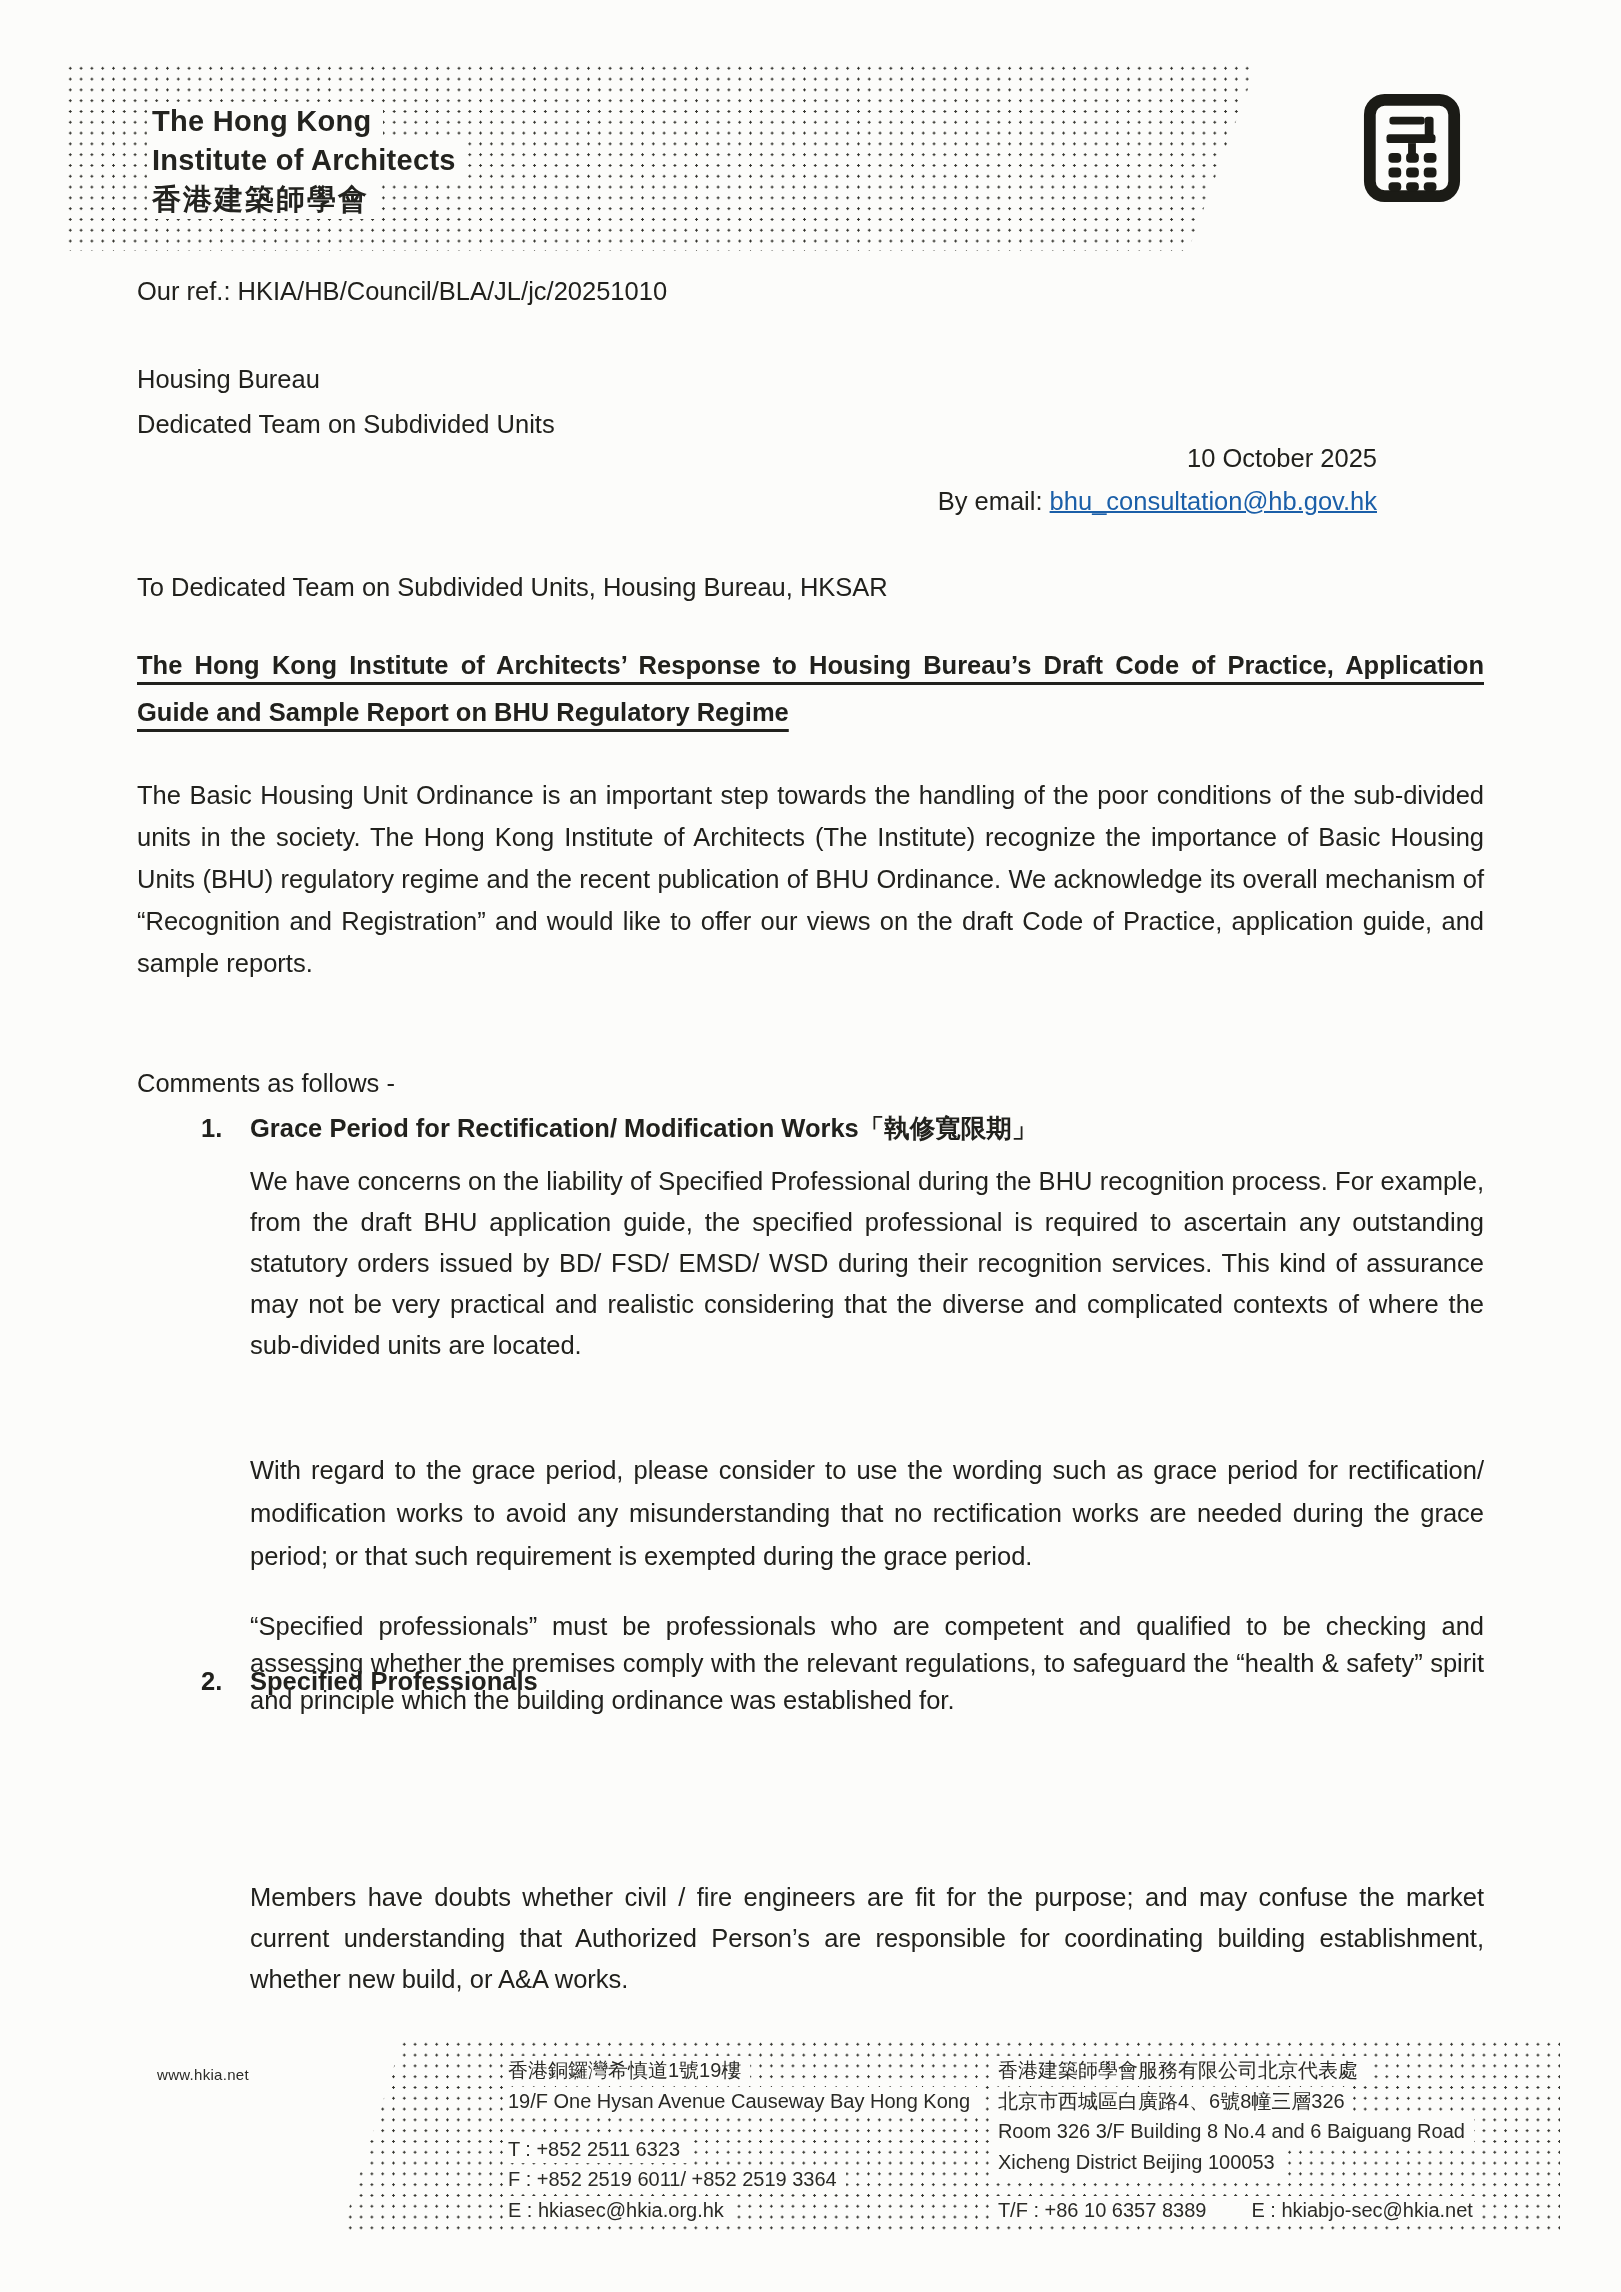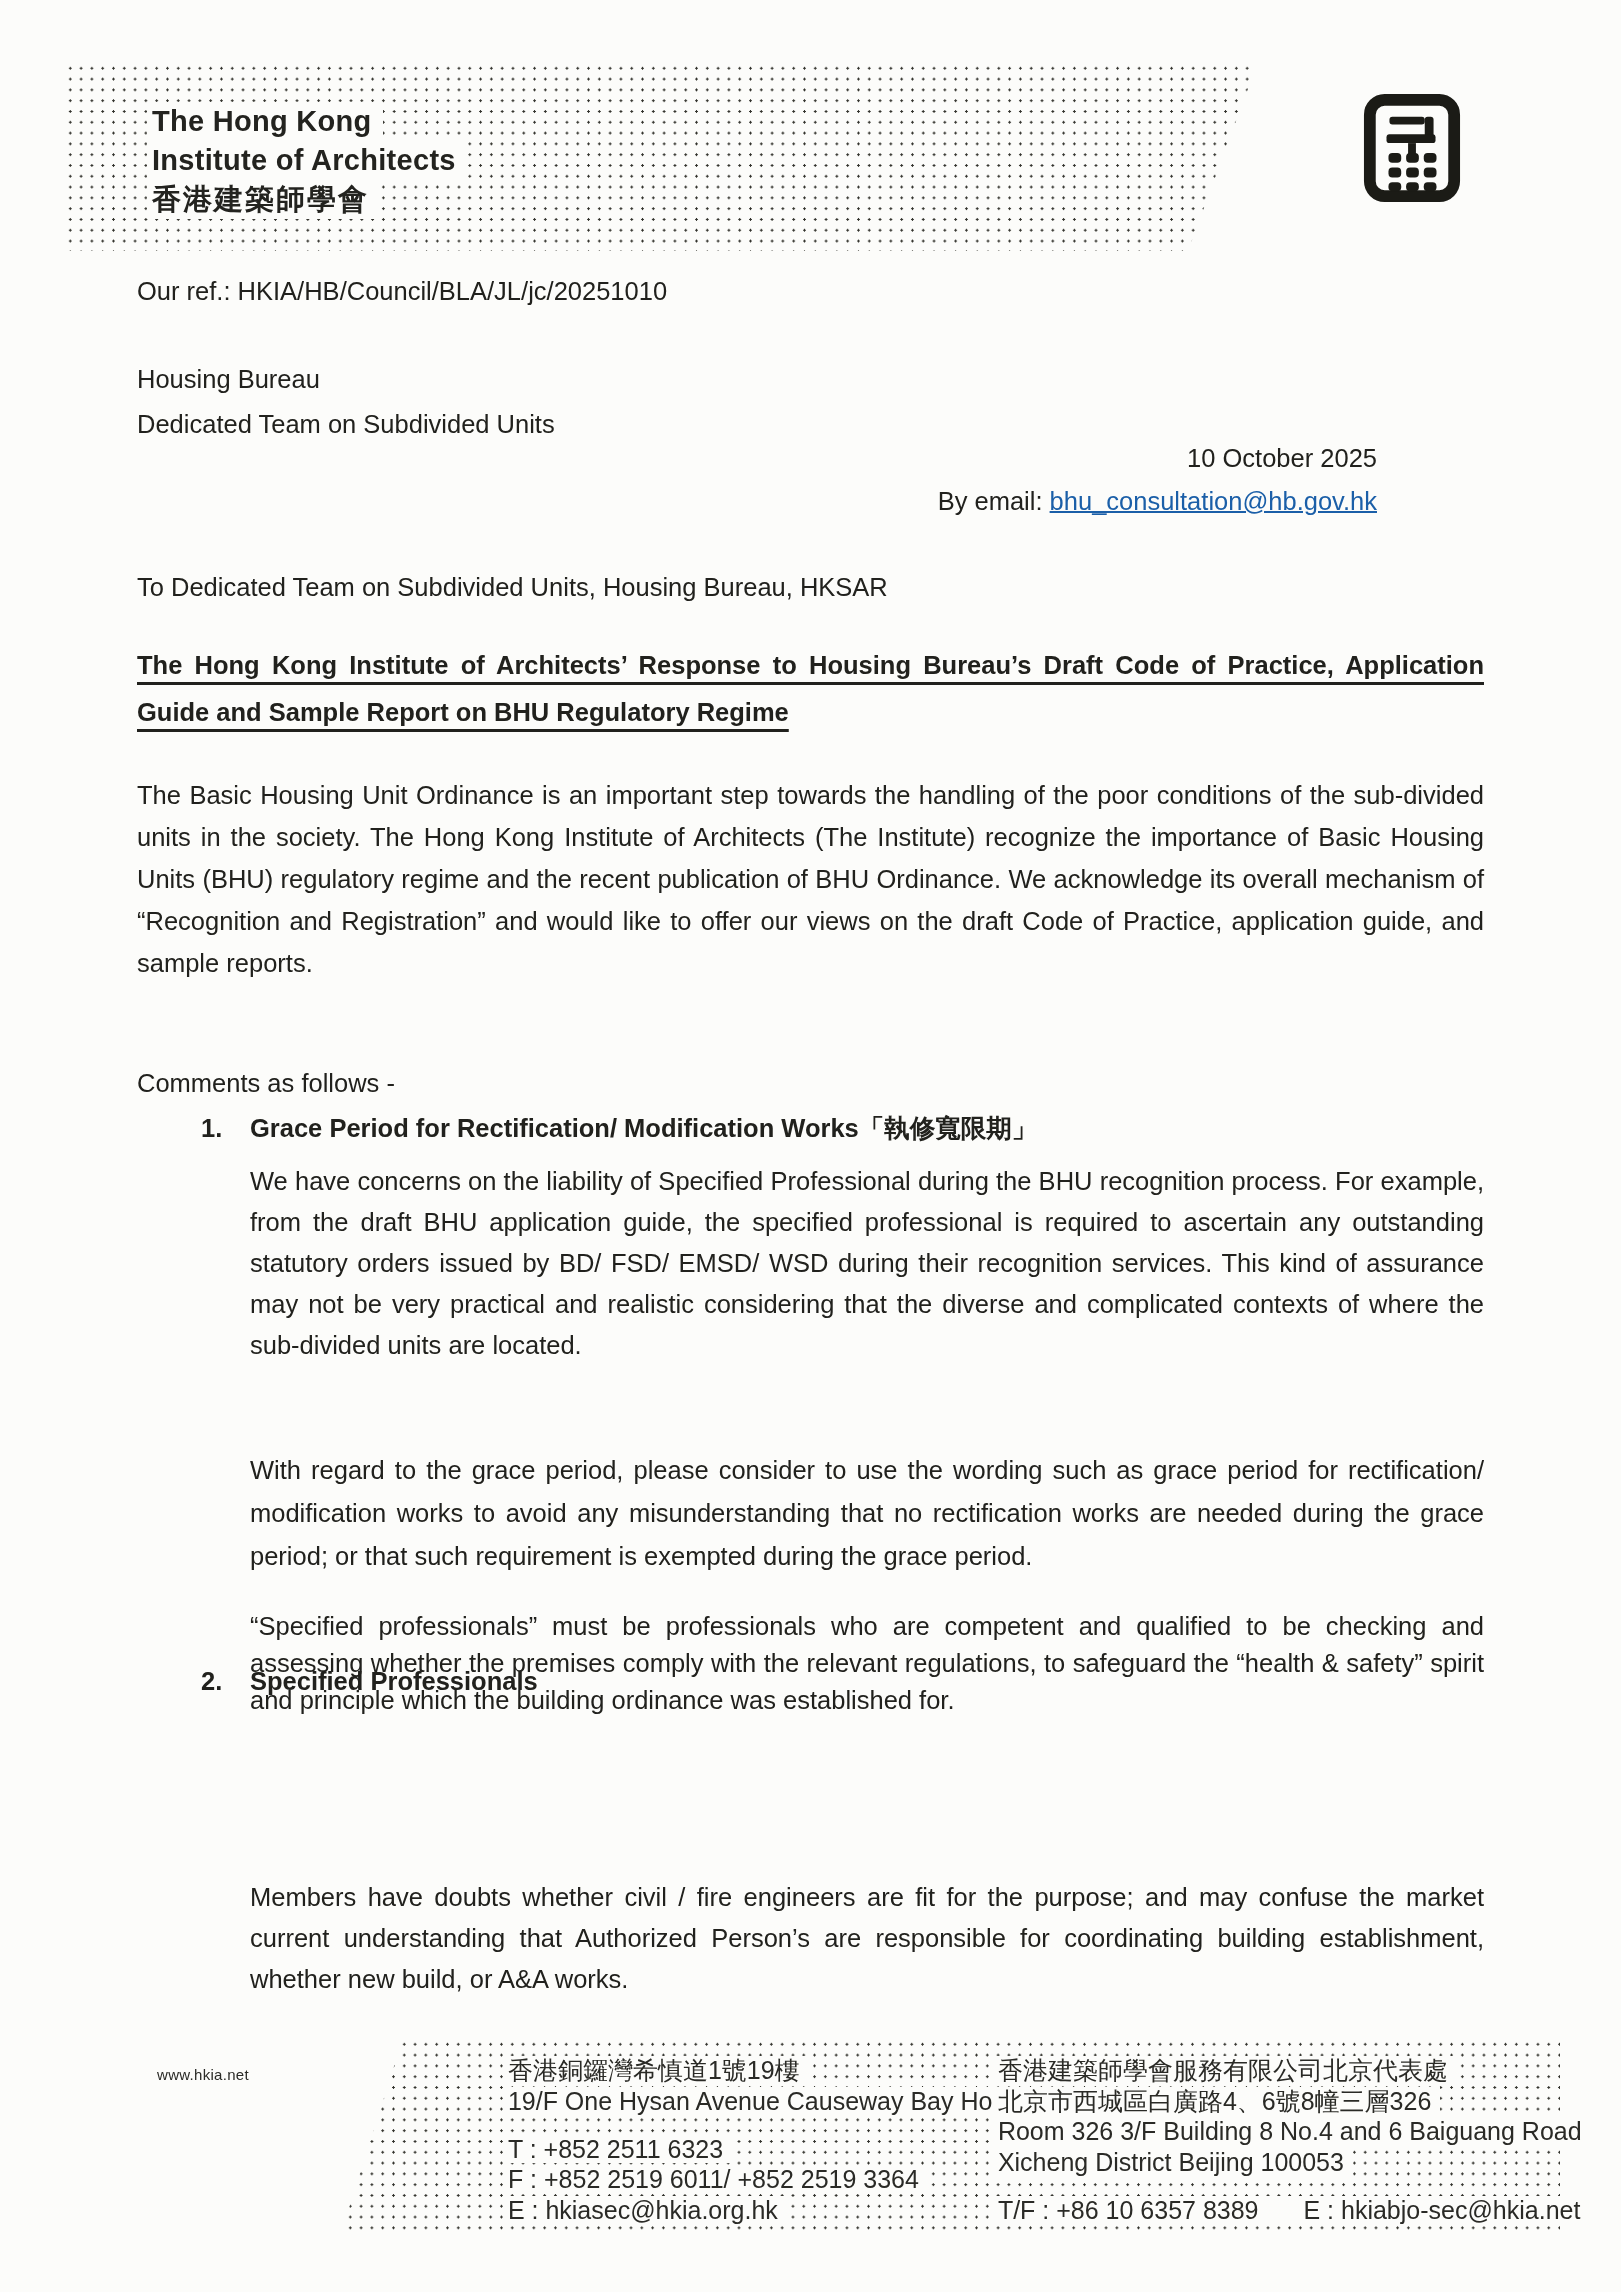--- a/index.html
+++ b/index.html
@@ -44,21 +44,21 @@
     font-weight:700; text-align:justify; line-height:47px;
     text-decoration:underline; text-decoration-thickness:2.9px; text-underline-offset:7.8px;
     text-decoration-color:#21211d;
   }
   a.email-link { color:#1b5fa8; text-decoration:underline; text-decoration-thickness:2px; cursor:pointer; }
   .item-head { display:flex; font-weight:700; }
   .item-head .num { width:49px; flex:0 0 49px; margin-left:64px; }
   .item-para { margin-left:113px; width:1234px; text-align:justify; }
   
   .website { position:absolute; left:157px; top:2066px; font-size:15px; letter-spacing:0.3px; color:#2a2a26; }
-  .ftr-col { position:absolute; font-size:25px; color:#2a2a26; }
+  .ftr-col { position:absolute; font-size:20px; color:#2a2a26; }
   .ftr-col .row {
     display:table; background:#fcfcfa; padding:2px 8.8px 2px 3.9px; line-height:24.5px;
     white-space:nowrap;
   }
   .ftr-col .row + .row { margin-top:2px; }
   .ftr-col .row.gap-above { margin-top:19.6px; }
   .hk-col { left:504px; top:2056px; }
   .bj-col { left:994px; top:2056px; }
   .contact-pair .email-part { margin-left:45px; }
 </style>

